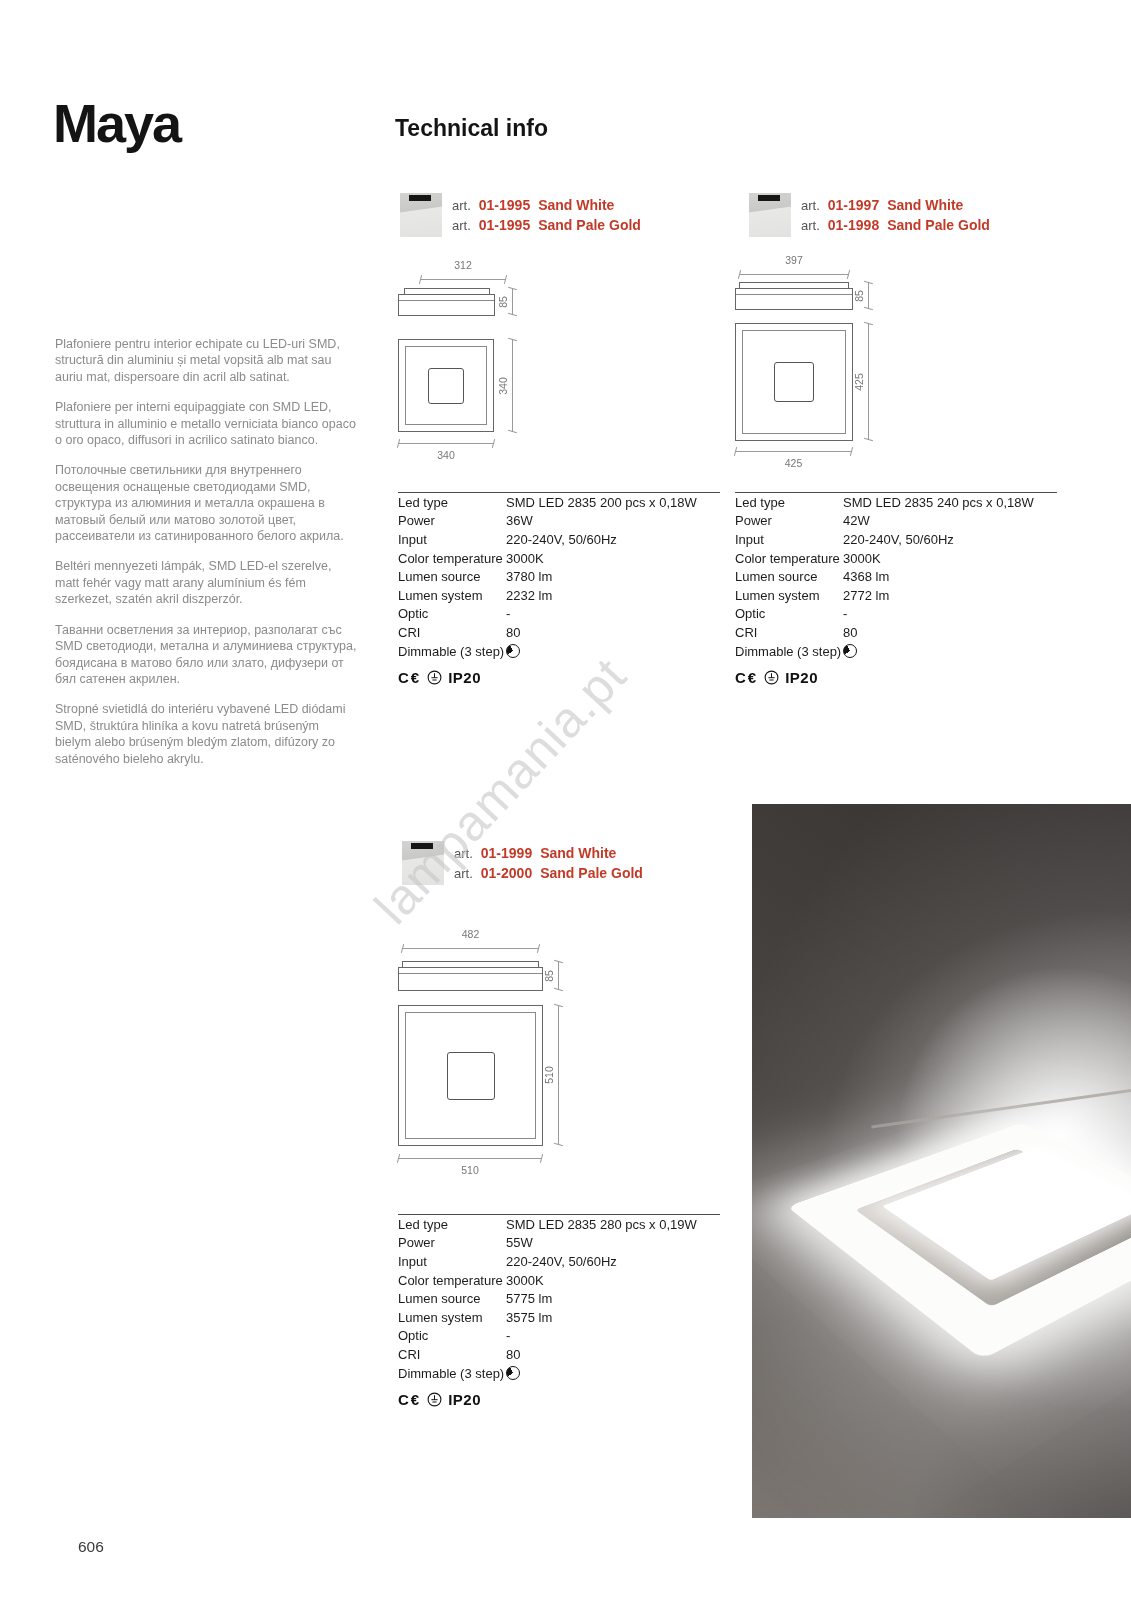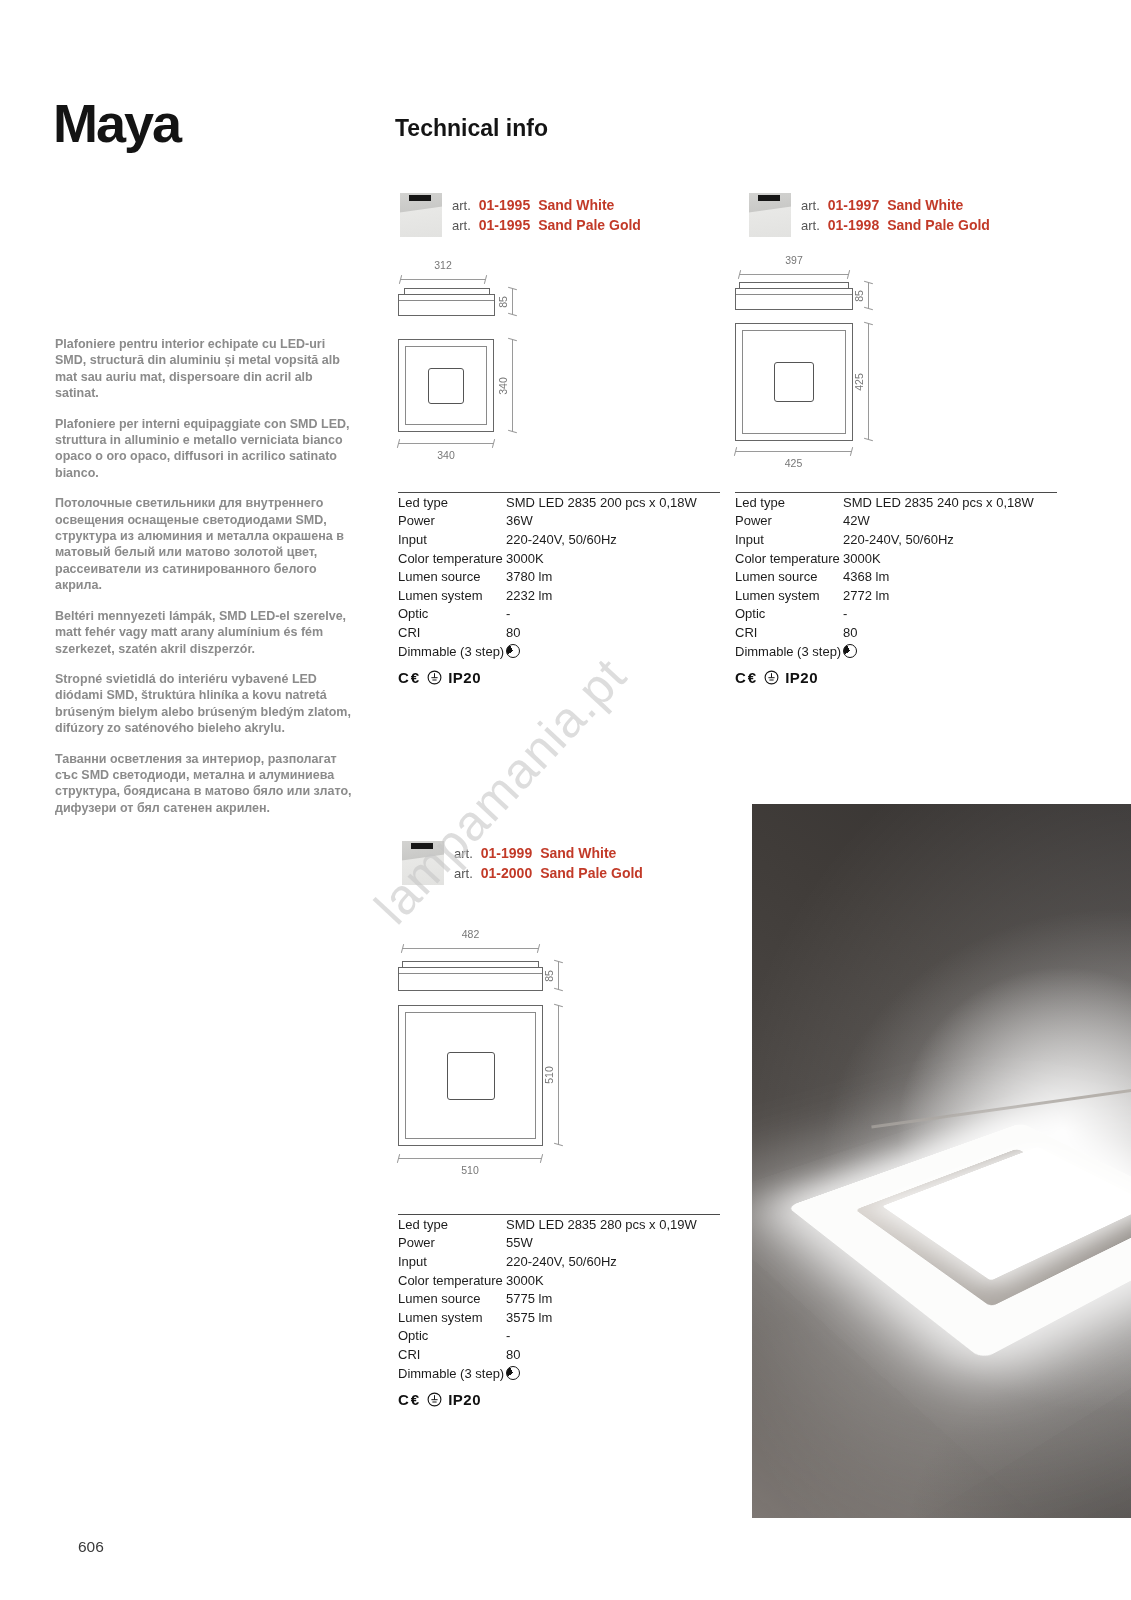--- a/index.html
+++ b/index.html
@@ -3,21 +3,21 @@
 <meta charset="utf-8">
 <style>
   html,body { margin:0; padding:0; background:#fff; }
   .page { position:relative; width:1131px; height:1600px; background:#fff; overflow:hidden;
           font-family:"Liberation Sans","DejaVu Sans",sans-serif; color:#1b1b1b; }
 
   .title { position:absolute; left:53px; top:56px; font-size:54px; font-weight:800; letter-spacing:-2px; color:#141414; }
   .tech  { position:absolute; left:395px; top:96px; font-size:23px; font-weight:800; color:#141414; }
 
   .lead  { position:absolute; left:55px; top:167px; width:315px; font-size:17.5px; font-weight:700; line-height:22px; color:#161616; }
-  .paras { position:absolute; left:55px; top:336px; width:303px;font-weight:bold; }
+  .paras { position:absolute; left:55px; top:336px; width:303px; }
   .paras p { margin:0 0 14px; font-size:12.5px; line-height:16.4px; color:#8b8b8b; }
 
   
   .pblock { position:absolute; }
   .blockA { left:398px; top:185px; width:322px; height:530px; }
   .blockB { left:735px; top:185px; width:322px; height:530px; }
   .blockC { left:398px; top:810px; width:322px; height:640px; }
 
   .thumb { position:absolute; left:2px; top:8px; width:42px; height:44px;
            background:linear-gradient(172deg,#d3d3d1 0%,#c9c9c7 38%,#e8e8e6 40%,#e2e2e0 100%); }
@@ -46,21 +46,21 @@
   .vdim .lab { position:absolute; left:-9px; top:50%; transform:translate(-50%,-50%) rotate(-90deg); font-size:10.5px; color:#777; white-space:nowrap; background:#fff; padding:0 2px; }
 
   
   .plate { position:absolute; border:1px solid #666; border-bottom:none; background:#fff; }
   .bodybox { position:absolute; border:1px solid #666; background:#fff; }
   .bodybox .seam { position:absolute; top:5px; left:0; right:0; height:1px; background:#8a8a8a; }
   .topview { position:absolute; border:1.3px solid #666; background:#fff; }
   .topview .inner { position:absolute; inset:6px; border:1px solid #8a8a8a; }
   .topview .center { position:absolute; left:50%; top:50%; transform:translate(-50%,-50%); border:1.5px solid #555; border-radius:3px; background:#fff; }
 
-  .blockA .hdim.topdim { left:2px;  top:74px;  width:86px; }
+  .blockA .hdim.topdim { left:22px;  top:74px;  width:86px; }
   .blockA .plate   { left:6px; top:103px; width:84px; height:6px; }
   .blockA .bodybox { left:0;   top:109px; width:95px; height:20px; }
   .blockA .vdim.v85   { left:114px; top:103px; height:27px; }
   .blockA .topview    { left:0; top:154px; width:94px; height:91px; }
   .blockA .topview .center { width:34px; height:34px; }
   .blockA .vdim.vside { left:114px; top:154px; height:93px; }
   .blockA .hdim.botdim { left:0; top:258px; width:96px; }
 
   .blockB .hdim.topdim { left:4px; top:69px; width:110px; }
   .blockB .plate   { left:4px; top:97px;  width:108px; height:6px; }
@@ -127,22 +127,22 @@
 
   <h1 class="title">Maya</h1>
   <h2 class="tech">Technical info</h2>
 
 
   <div class="paras">
     <p>Plafoniere pentru interior echipate cu LED-uri SMD, structură din aluminiu și metal vopsită alb mat sau auriu mat, dispersoare din acril alb satinat.</p>
     <p>Plafoniere per interni equipaggiate con SMD LED, struttura in alluminio e metallo verniciata bianco opaco o oro opaco, diffusori in acrilico satinato bianco.</p>
     <p>Потолочные светильники для внутреннего освещения оснащеные светодиодами SMD, структура из алюминия и металла окрашена в матовый белый или матово золотой цвет, рассеиватели из сатинированного белого акрила.</p>
     <p>Beltéri mennyezeti lámpák, SMD LED-el szerelve, matt fehér vagy matt arany alumínium és fém szerkezet, szatén akril diszperzór.</p>
+    <p>Таванни осветления за интериор, разполагат със SMD светодиоди, метална и алуминиева структура, боядисана в матово бяло или злато, дифузери от бял сатенен акрилен.</p>
     <p>Stropné svietidlá do interiéru vybavené LED diódami SMD, štruktúra hliníka a kovu natretá brúseným bielym alebo brúseným bledým zlatom, difúzory zo saténového bieleho akrylu.</p>
-    <p>Таванни осветления за интериор, разполагат със SMD светодиоди, метална и алуминиева структура, боядисана в матово бяло или злато, дифузери от бял сатенен акрилен.</p>
   </div>
 
   <section class="pblock blockA">
     <div class="thumb">
       <div class="thumb-bar"></div>
     </div>
     <div class="artlines">
       <div class="artline">
         <span class="art-prefix">art.</span>
         <span class="art-code">01-1995</span>

